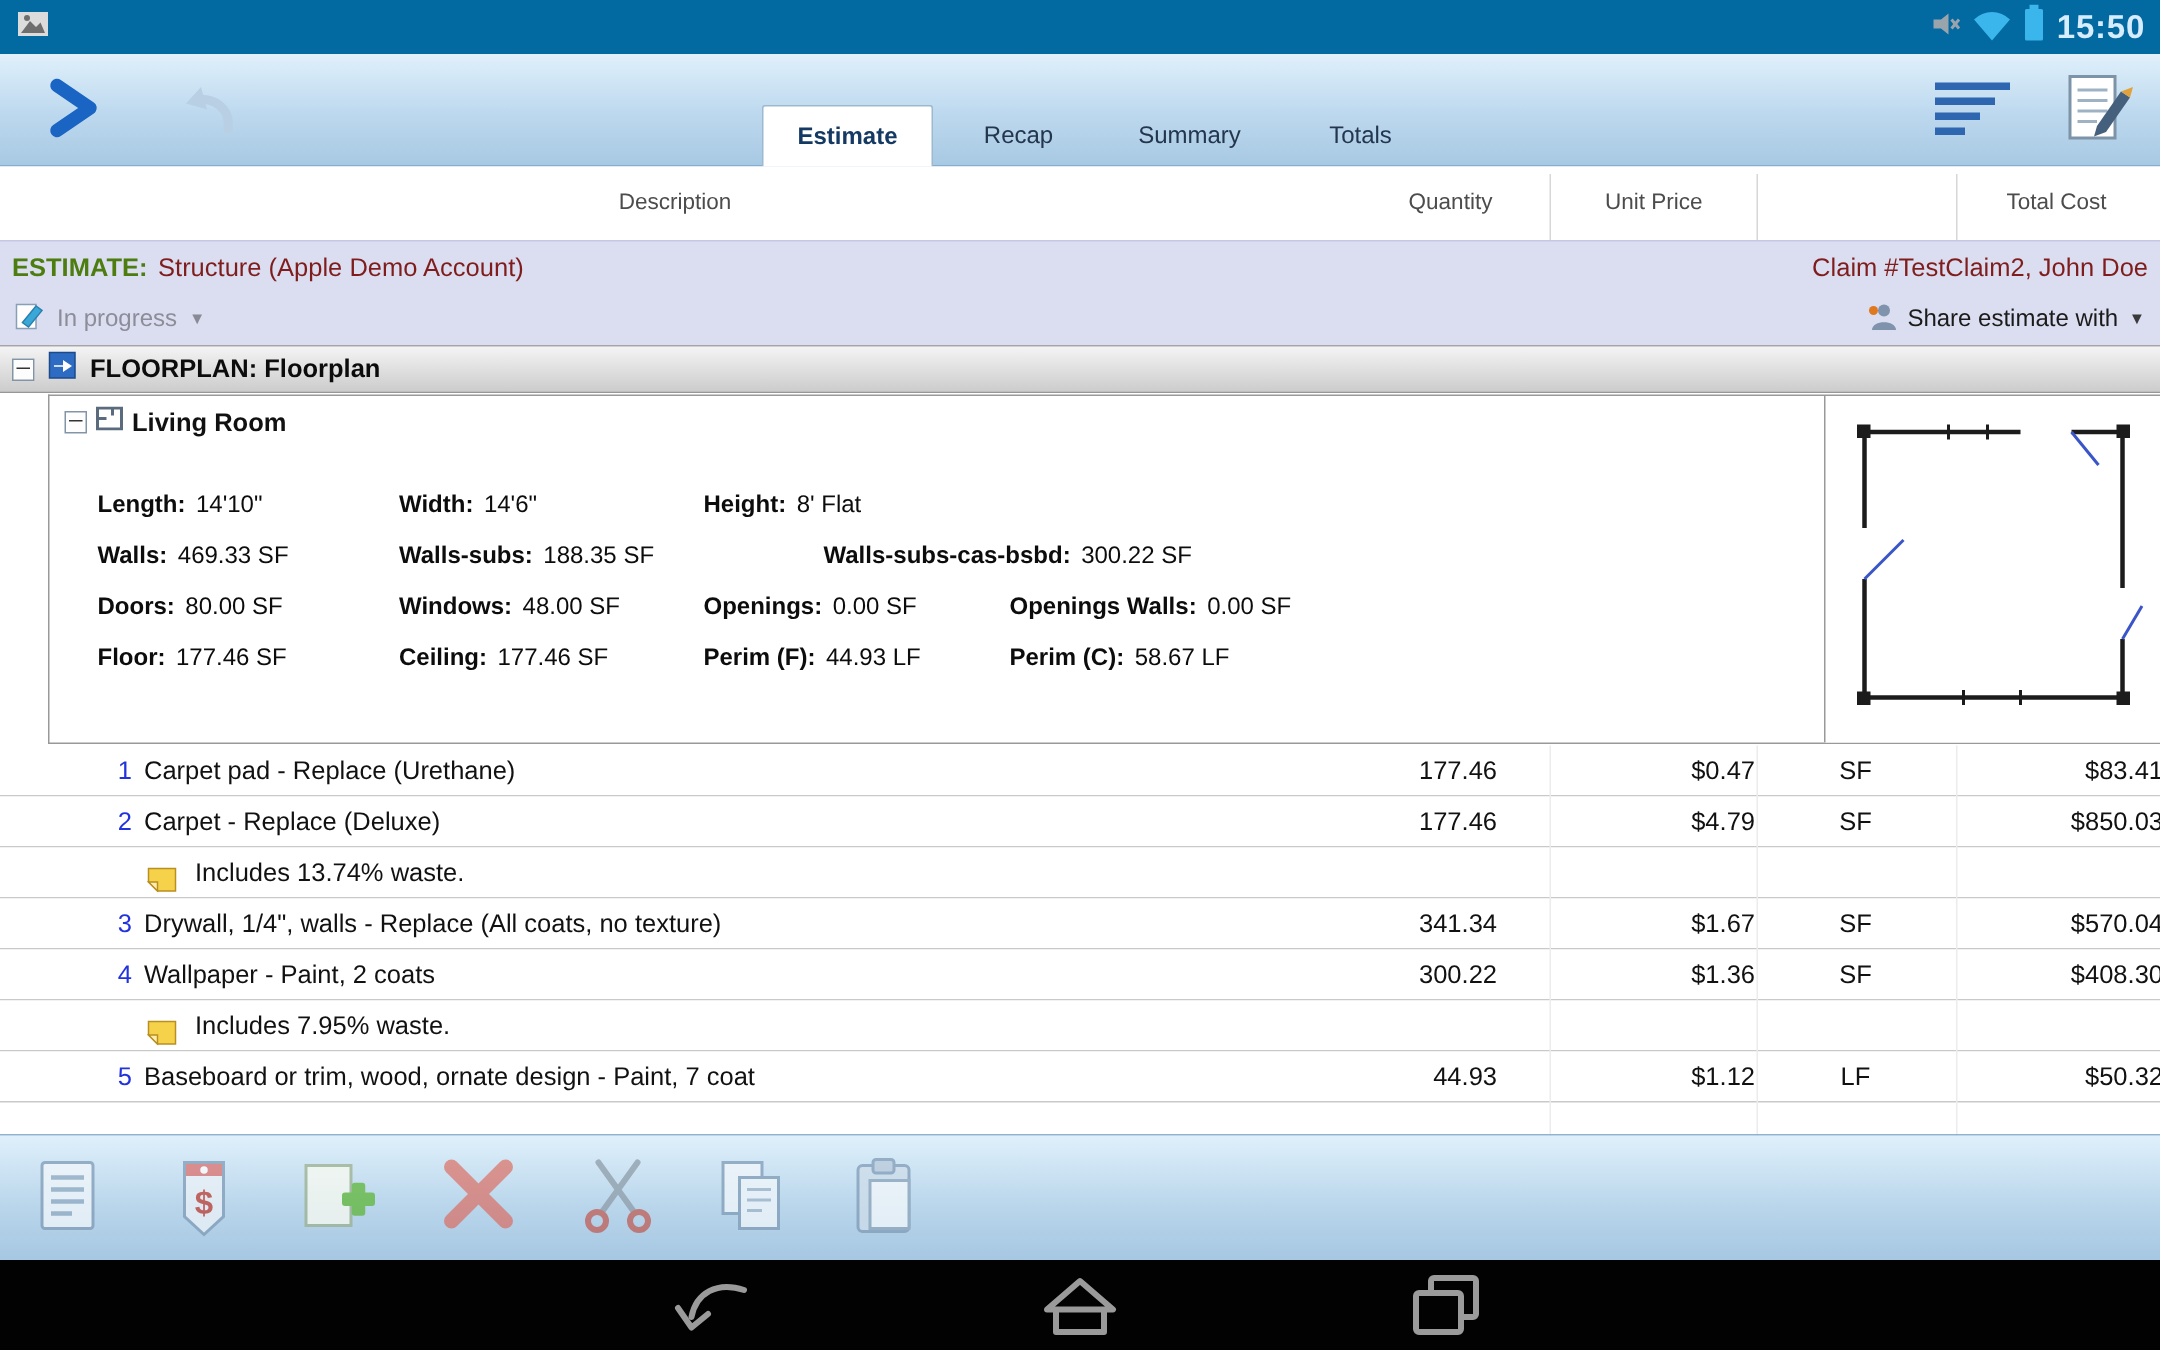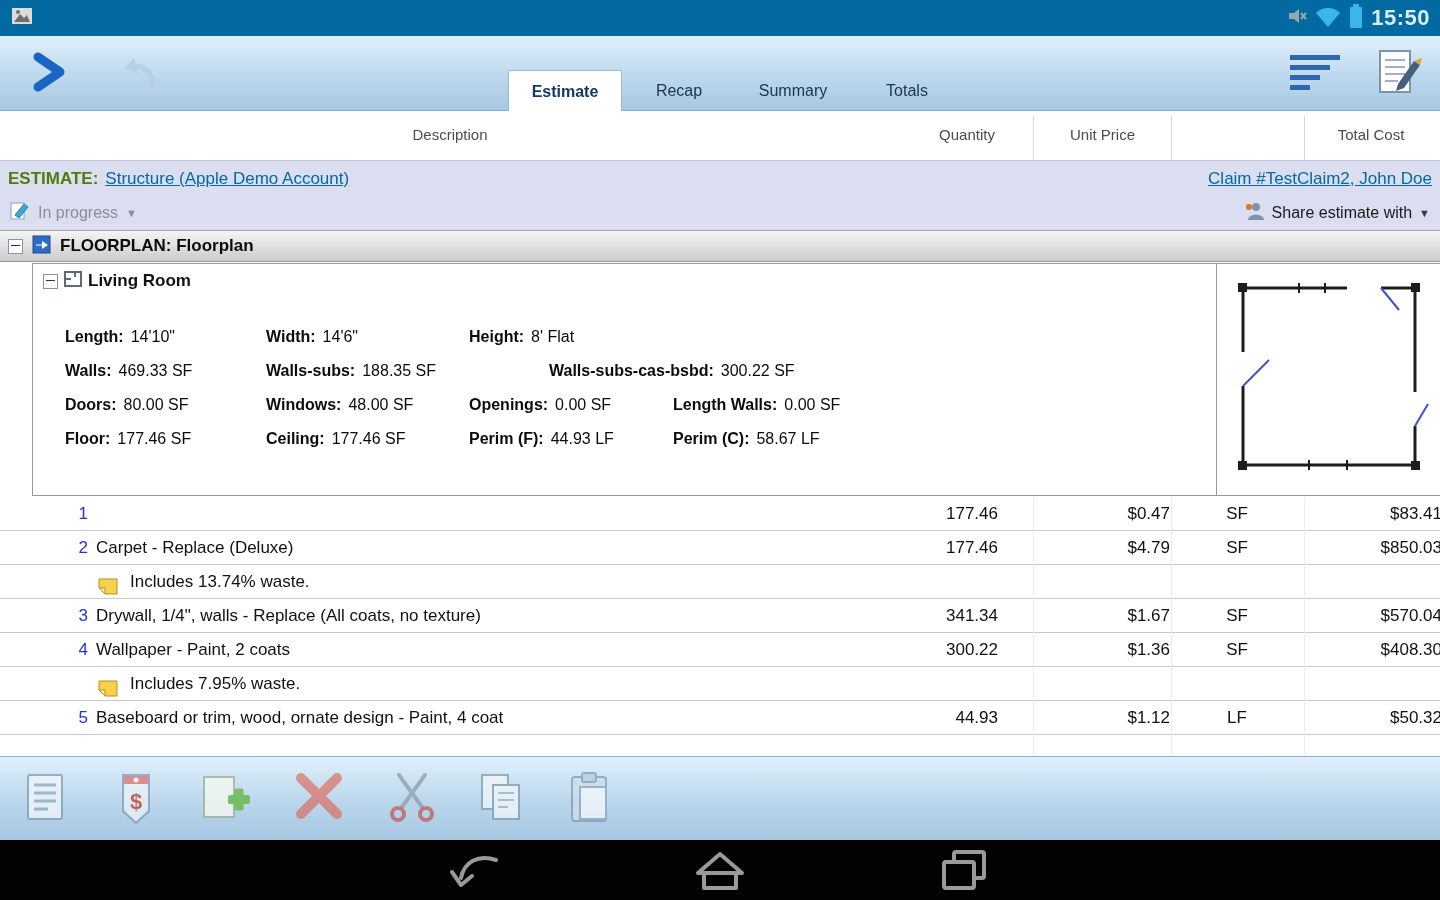--- a/index.html
+++ b/index.html
@@ -30,21 +30,21 @@
   .ch-qty{left:901px;width:132px;}
   .ch-price{left:1034px;width:137px;}
   .ch-per{left:1224px;width:132px;margin-top:48px;}
   .ch-total{left:1305px;width:132px;}
   .ch-vline{position:absolute;top:5px;bottom:5px;width:1px;background:#d7d7d7;}
 
   
   .estimate-row{position:absolute;top:160px;left:0;right:0;height:36px;background:#dbddf0;border-top:1px solid #c5c8e2;
                 display:flex;align-items:center;justify-content:space-between;padding:0 8px;box-sizing:border-box;font-size:17px;}
   .estimate-left b{color:#4d7c0f;margin-right:7px;}
-  .blue{color:#0369a1;text-decoration:underline;}
+  .blue{color:#7f1d1d;}
   .status-row{position:absolute;top:196px;left:0;right:0;height:34px;background:#dbddf0;
               display:flex;align-items:center;justify-content:space-between;padding:0 10px;box-sizing:border-box;}
   .status-left{display:flex;align-items:center;gap:8px;color:#8d8d99;font-size:16px;}
   .share{display:flex;align-items:center;gap:7px;font-size:16px;color:#1b1b1b;}
   .caret{font-size:11px;color:#8a8a96;}
   .caret.dark{color:#3a3a3a;}
 
   
   .floorplan-row{position:absolute;top:230px;left:0;right:0;height:32px;
                  background:linear-gradient(#f4f4f4,#cccccc);border-top:1px solid #a6a6a6;border-bottom:1px solid #979797;
@@ -238,21 +238,21 @@
     <span class="stat" style="left:233px;top:64px"><b>Width:</b><span>14'6"</span></span>
     <span class="stat" style="left:436px;top:64px"><b>Height:</b><span>8' Flat</span></span>
 
     <span class="stat" style="left:32px;top:98px"><b>Walls:</b><span>469.33 SF</span></span>
     <span class="stat" style="left:233px;top:98px"><b>Walls-subs:</b><span>188.35 SF</span></span>
     <span class="stat" style="left:516px;top:98px"><b>Walls-subs-cas-bsbd:</b><span>300.22 SF</span></span>
 
     <span class="stat" style="left:32px;top:132px"><b>Doors:</b><span>80.00 SF</span></span>
     <span class="stat" style="left:233px;top:132px"><b>Windows:</b><span>48.00 SF</span></span>
     <span class="stat" style="left:436px;top:132px"><b>Openings:</b><span>0.00 SF</span></span>
-    <span class="stat" style="left:640px;top:132px"><b>Length Walls:</b><span>0.00 SF</span></span>
+    <span class="stat" style="left:640px;top:132px"><b>Openings Walls:</b><span>0.00 SF</span></span>
 
     <span class="stat" style="left:32px;top:166px"><b>Floor:</b><span>177.46 SF</span></span>
     <span class="stat" style="left:233px;top:166px"><b>Ceiling:</b><span>177.46 SF</span></span>
     <span class="stat" style="left:436px;top:166px"><b>Perim (F):</b><span>44.93 LF</span></span>
     <span class="stat" style="left:640px;top:166px"><b>Perim (C):</b><span>58.67 LF</span></span>
 
     <div class="thumb">
       <svg width="200" height="210" viewBox="0 0 200 210" style="margin:10px 0 0 12px">
         <g stroke="#1c1c1c" stroke-width="3" fill="none">
           <path d="M14 14 H118 M152 14 H186"></path>
@@ -278,20 +278,21 @@
           <line x1="186" y1="152" x2="199" y2="130"></line>
         </g>
       </svg>
     </div>
   </div>
 
   <div class="items">
 
     <div class="irow">
       <span class="c-num">1</span>
+      <span class="c-desc">Carpet pad - Replace (Urethane)</span>
       <span class="c-qty">177.46</span>
       <span class="c-price">$0.47</span>
       <span class="c-per">SF</span>
       <span class="c-total">$83.41</span>
     </div>
 
     <div class="irow">
       <span class="c-num">2</span>
       <span class="c-desc">Carpet - Replace (Deluxe)</span>
       <span class="c-qty">177.46</span>
@@ -331,21 +332,21 @@
         <svg width="20" height="17" viewBox="0 0 20 17">
             <path d="M1 1 H19 V16 H7 L1 10 Z" fill="#f6d24b" stroke="#b98f1f"></path>
             <path d="M7 16 V10 H1 Z" fill="#fdeeb0" stroke="#b98f1f"></path>
           </svg>
       </span>
       <span class="note-text">Includes 7.95% waste.</span>
     </div>
 
     <div class="irow">
       <span class="c-num">5</span>
-      <span class="c-desc">Baseboard or trim, wood, ornate design - Paint, 4 coat</span>
+      <span class="c-desc">Baseboard or trim, wood, ornate design - Paint, 7 coat</span>
       <span class="c-qty">44.93</span>
       <span class="c-price">$1.12</span>
       <span class="c-per">LF</span>
       <span class="c-total">$50.32</span>
     </div>
 
     <span class="i-vline" style="left:1033px"></span>
     <span class="i-vline" style="left:1171px"></span>
     <span class="i-vline" style="left:1304px"></span>
   </div>

